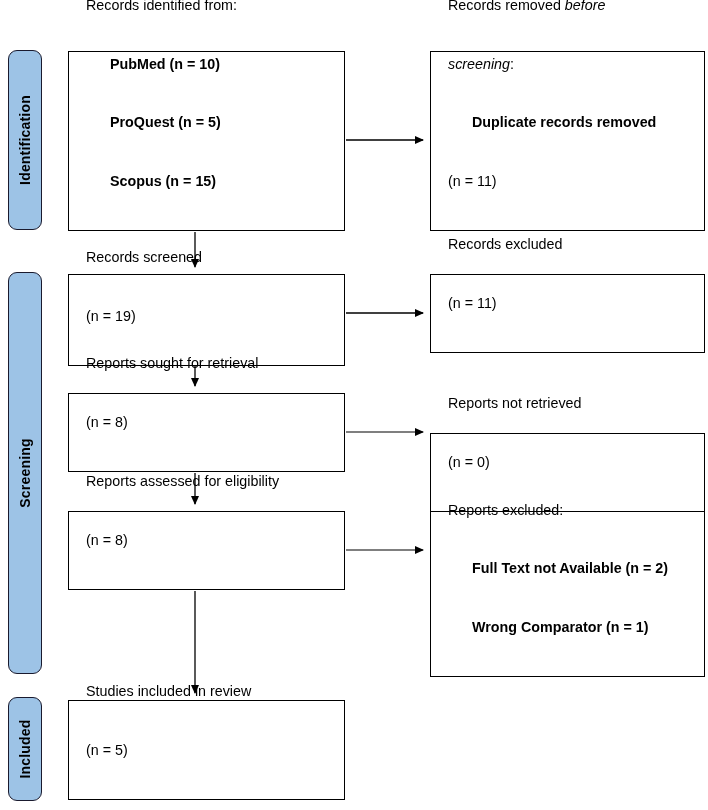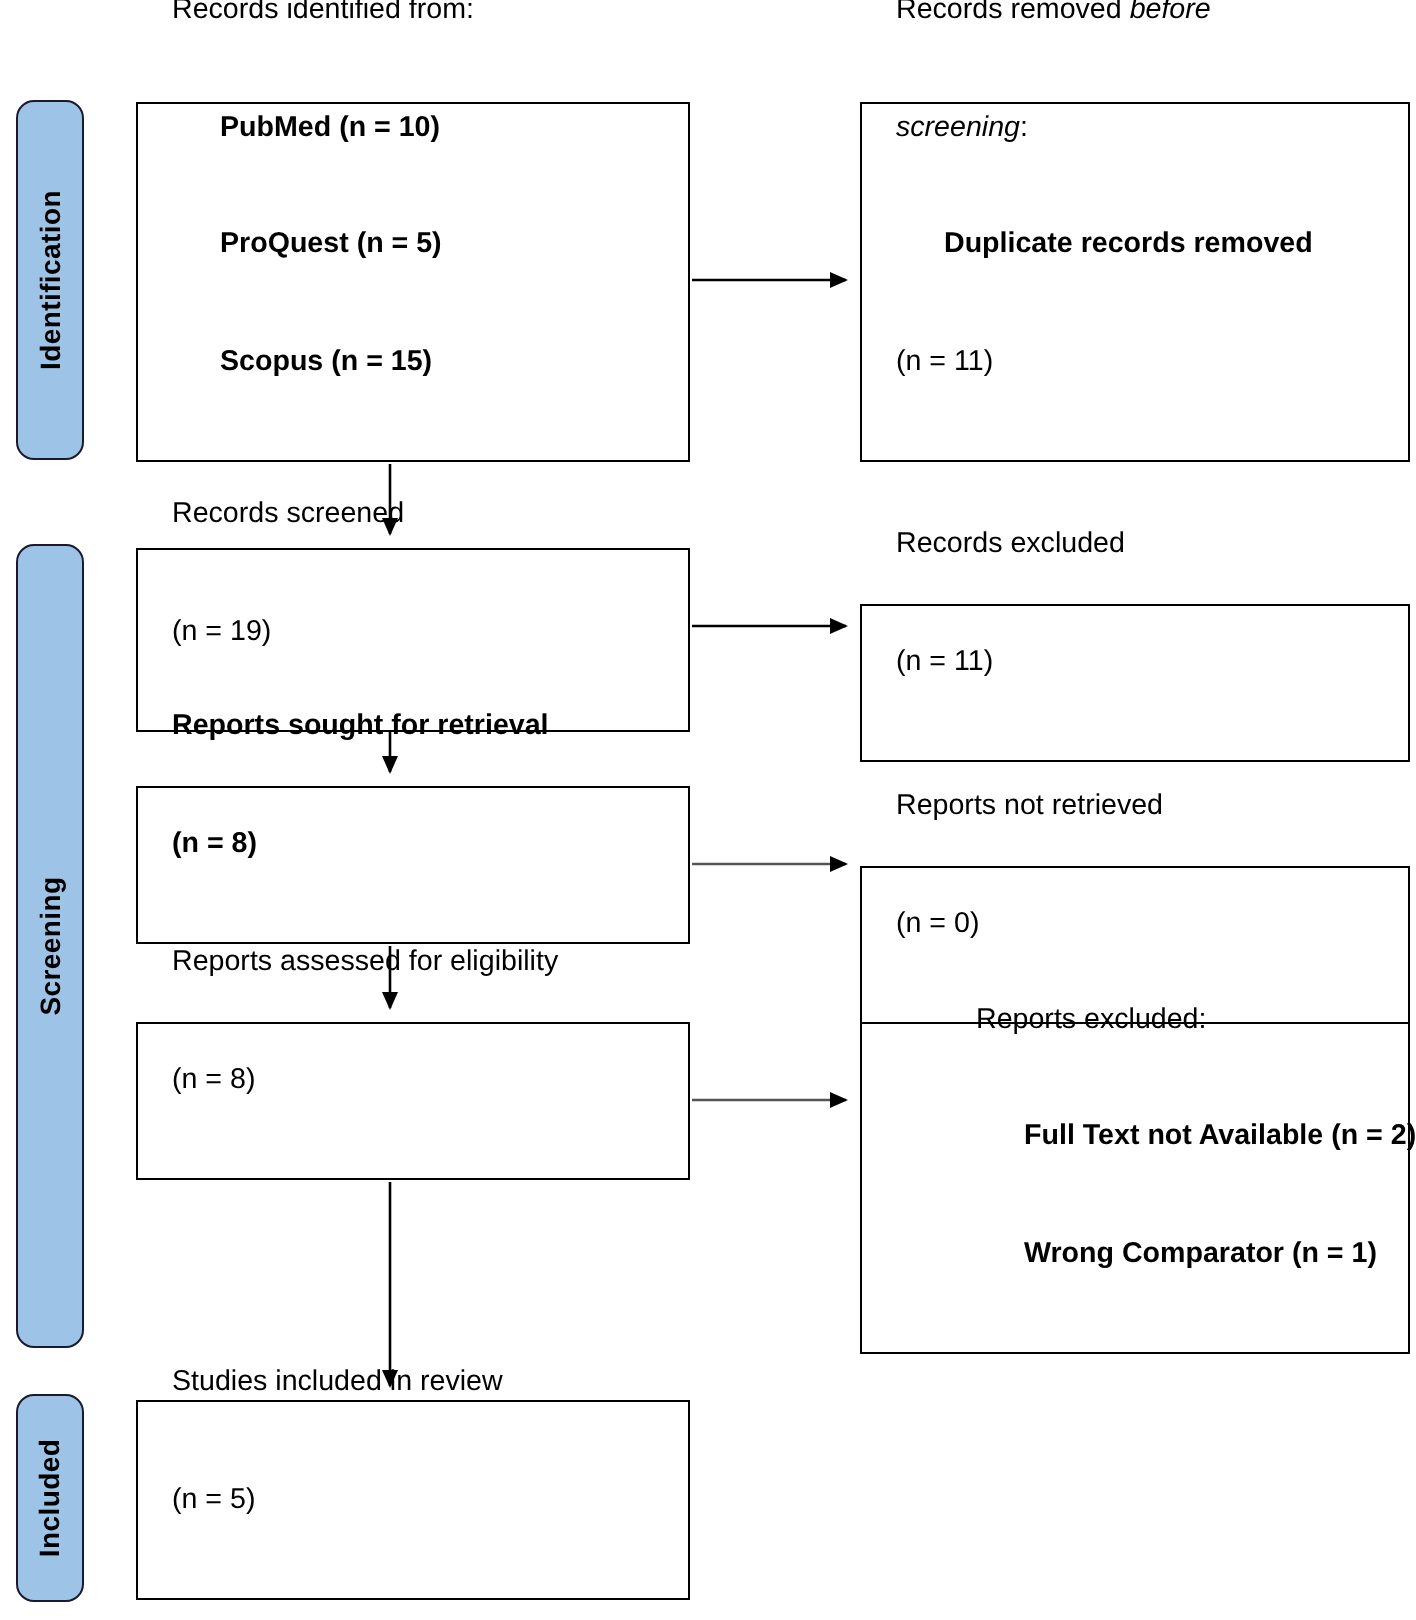--- a/index.html
+++ b/index.html
@@ -89,25 +89,25 @@
     white-space: pre;
   }
   .flow-box-text .indent { padding-left: 24px; display: block; font-weight: bold; }
   .flow-box-text .em { font-style: italic; }
   .flow-box-text .ln { display: block; }
 
   
   #box-records-identified  { left: 68px;  top: 51px;  width: 277px; height: 180px; }
   #box-records-removed     { left: 430px; top: 51px;  width: 275px; height: 180px; }
   #box-records-screened    { left: 68px;  top: 274px; width: 277px; height: 92px;  }
-  #box-records-excluded    { left: 430px; top: 274px; width: 275px; height: 79px; margin-top: 28px;  }
-  #box-reports-sought      { left: 68px;  top: 393px; width: 277px; height: 79px; font-weight: bold;  }
+  #box-records-excluded    { left: 430px; top: 274px; width: 275px; height: 79px;  }
+  #box-reports-sought      { left: 68px;  top: 393px; width: 277px; height: 79px;  }
   #box-reports-notretrieved{ left: 430px; top: 393px; width: 275px; height: 79px; margin-top: 40px;  }
   #box-reports-assessed    { left: 68px;  top: 511px; width: 277px; height: 79px;  }
-  #box-reports-excluded    { left: 430px; top: 511px; width: 275px; height: 166px; padding-left: 40px; }
+  #box-reports-excluded    { left: 430px; top: 511px; width: 275px; height: 166px; }
   #box-studies-included    { left: 68px;  top: 700px; width: 277px; height: 100px; }
 
   
   #connector-layer {
     position: absolute;
     left: 0; top: 0;
     width: 708px; height: 810px;
     pointer-events: none;
   }
 </style>

